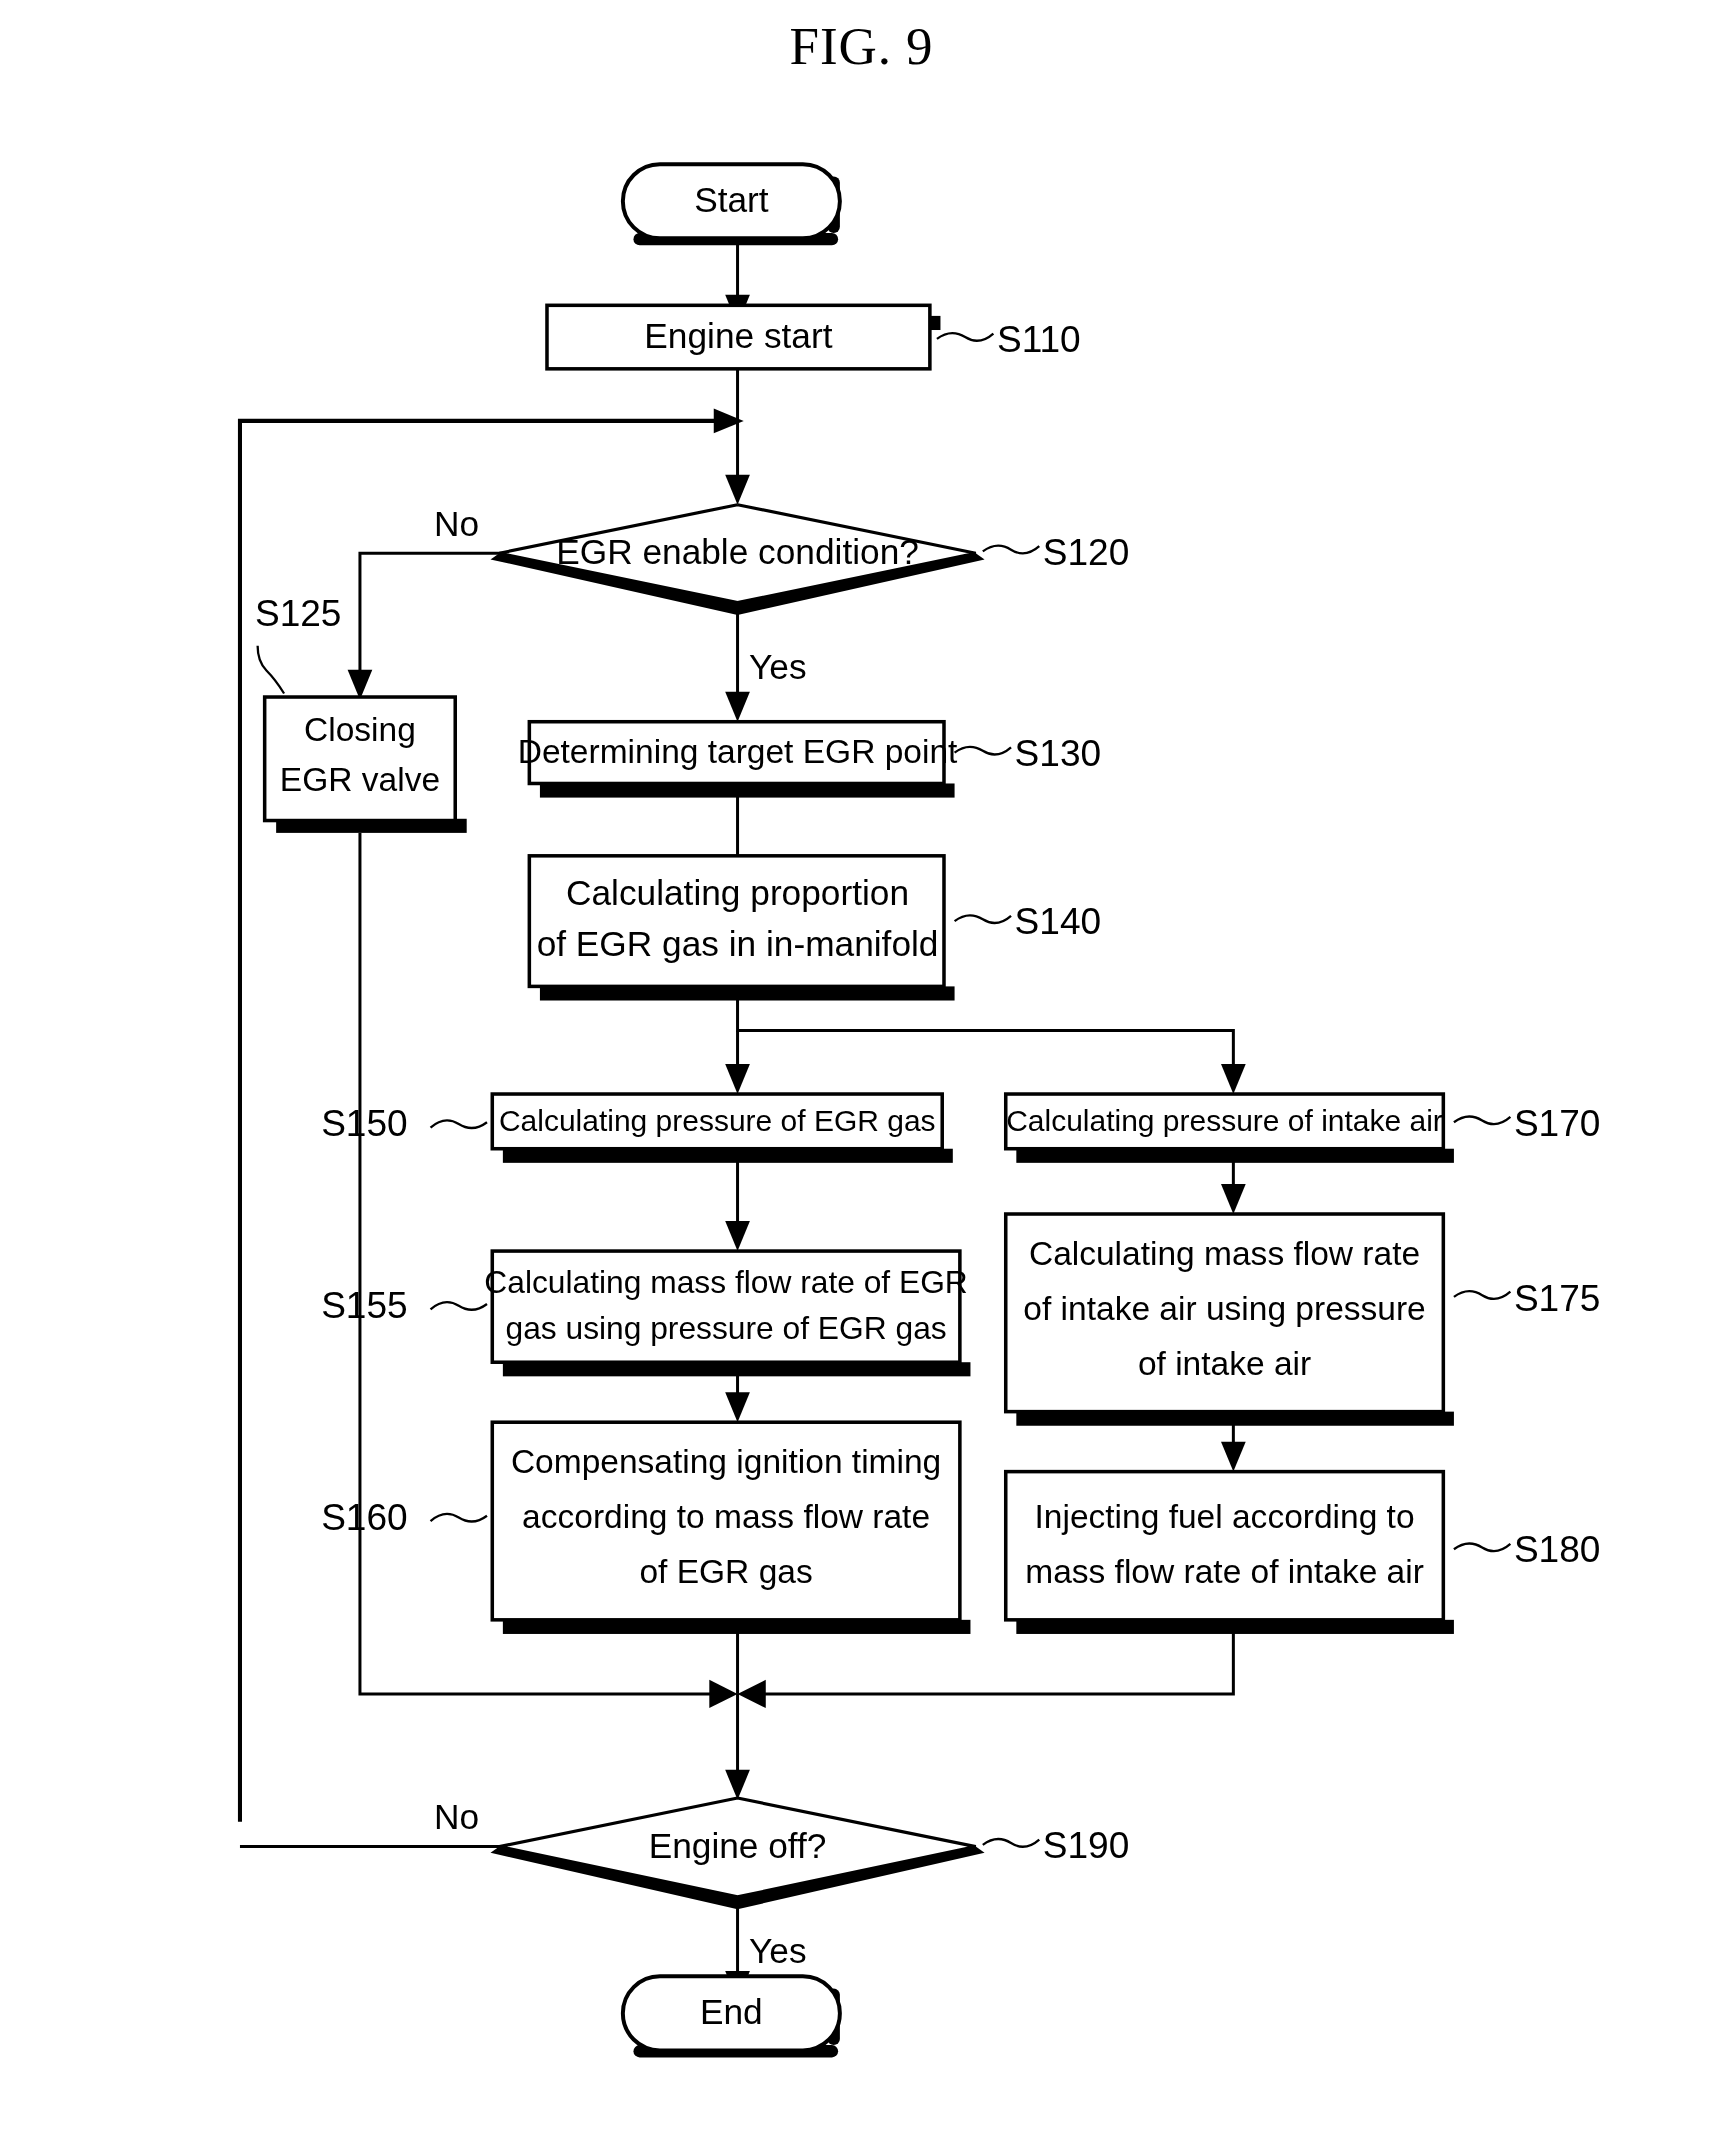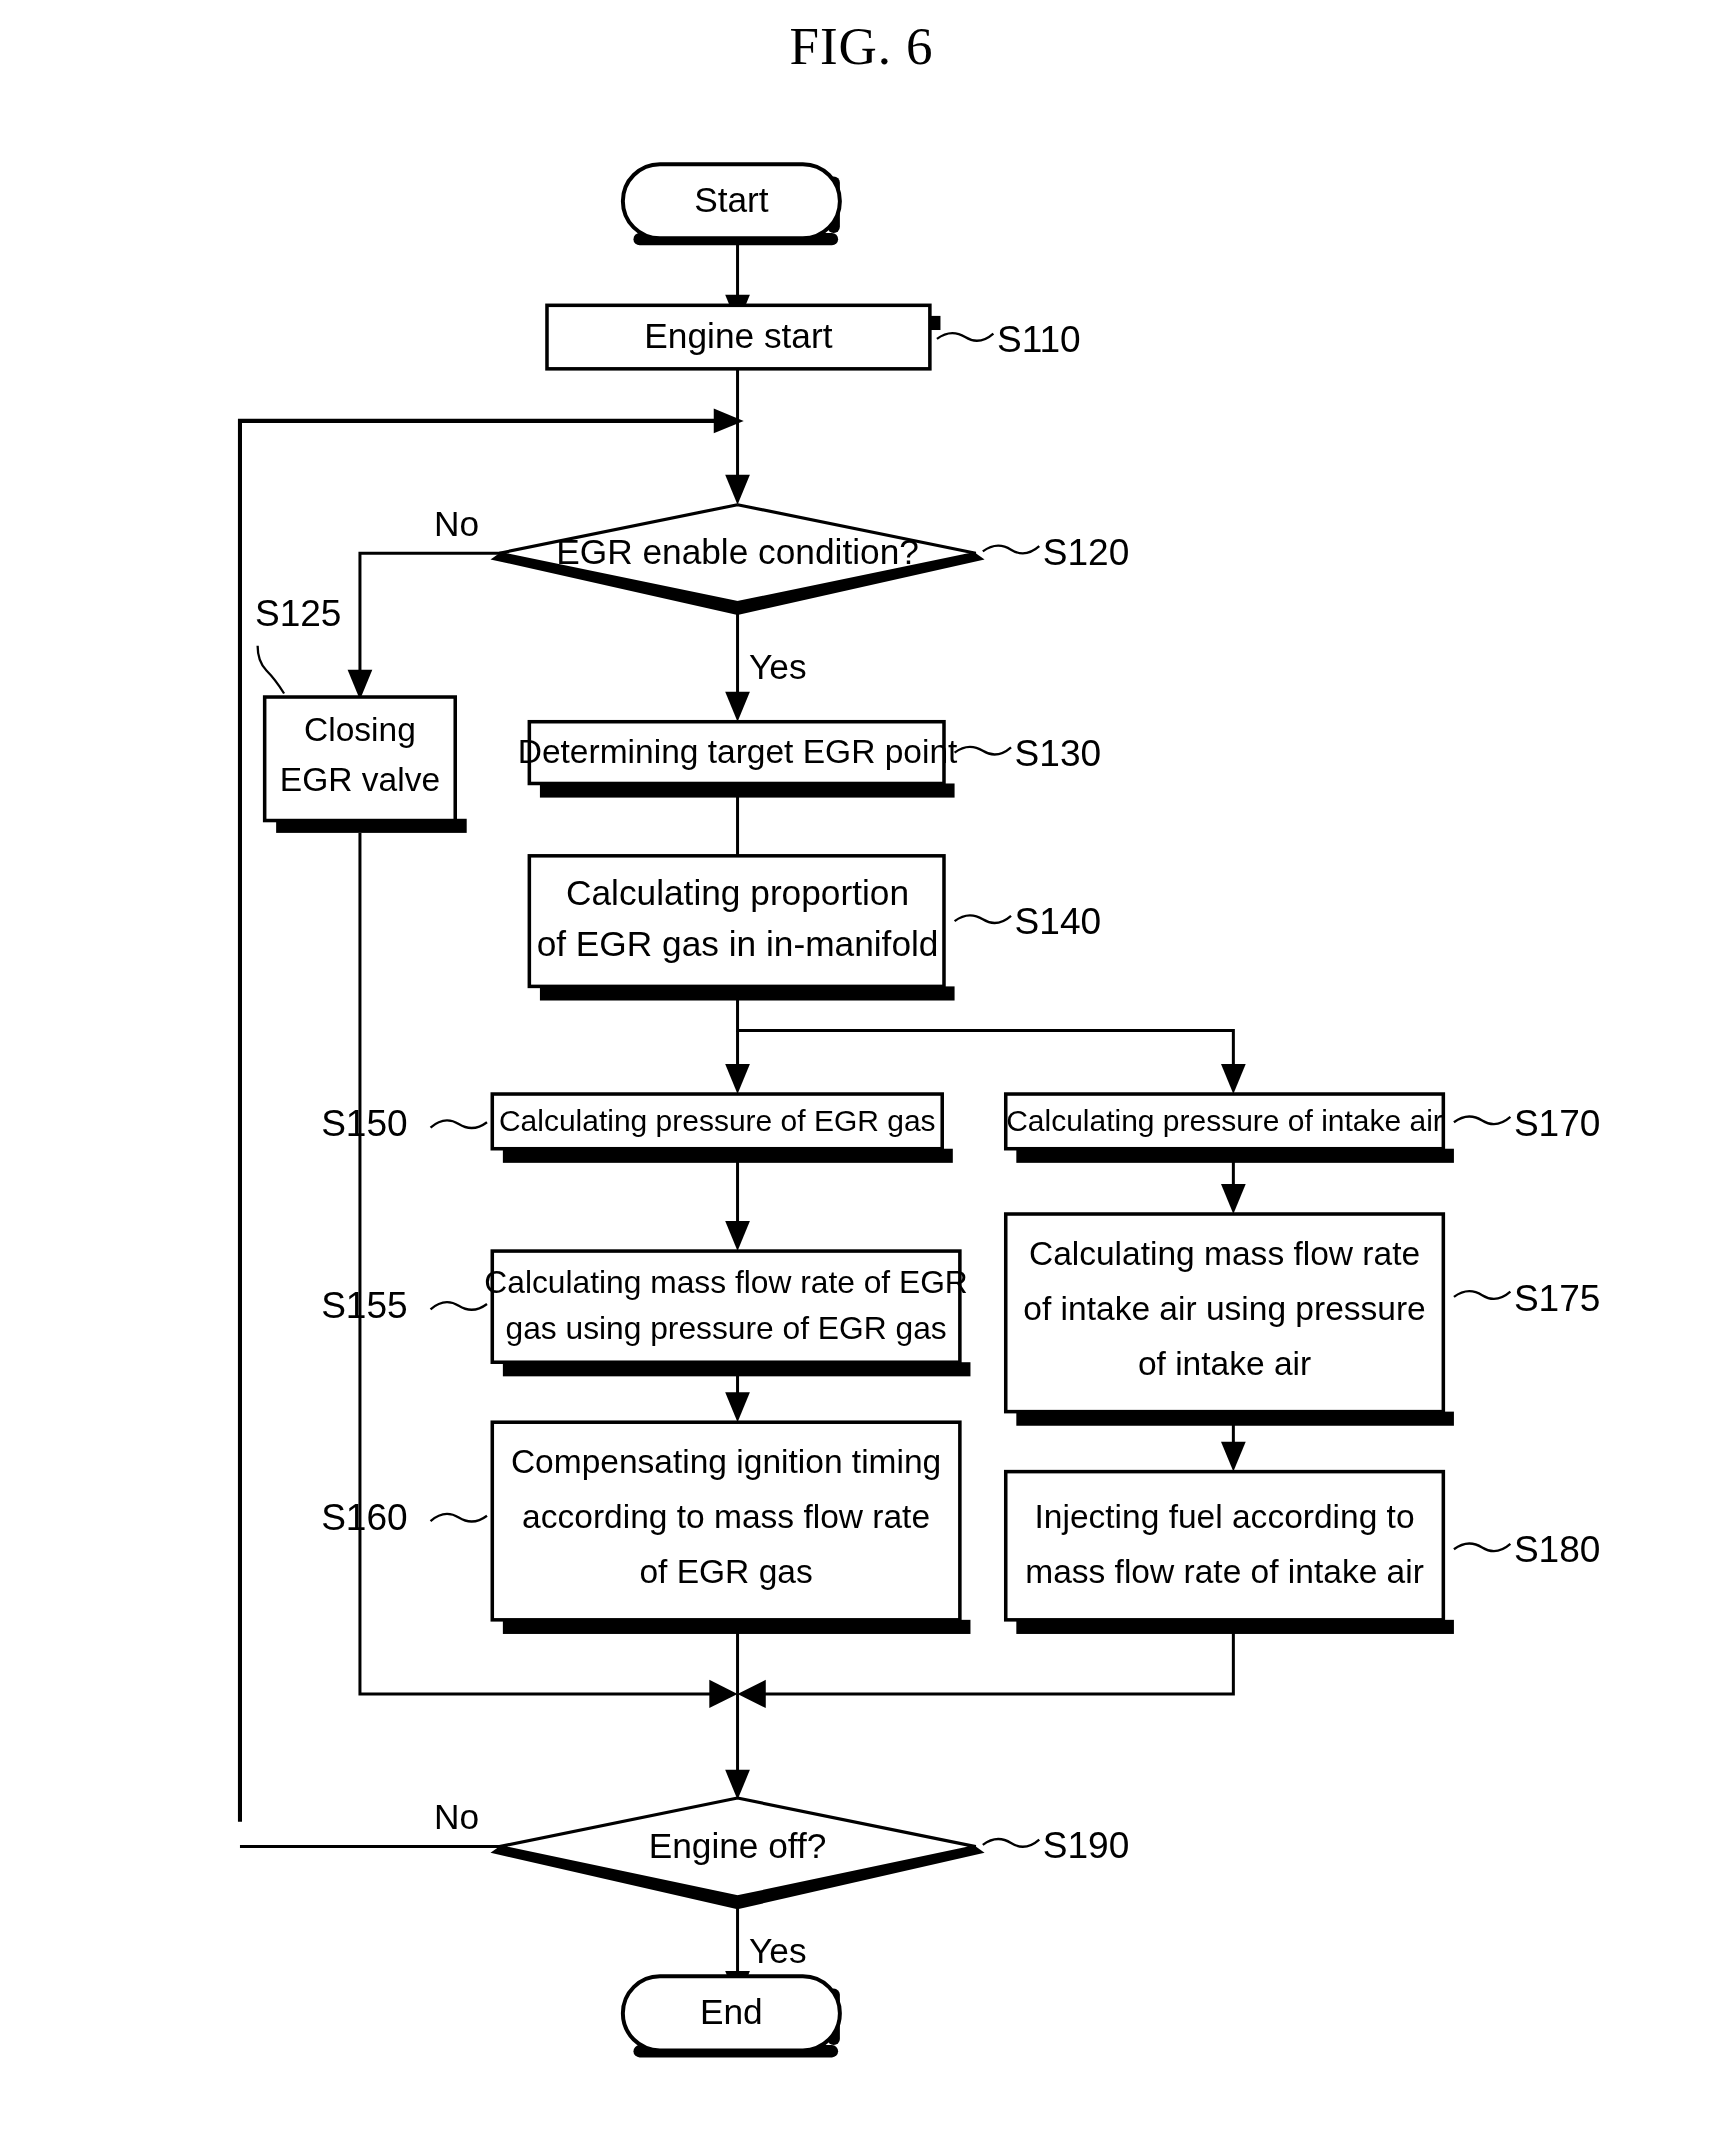--- a/index.html
+++ b/index.html
@@ -59,21 +59,21 @@
   .conn { stroke: #000000; stroke-width: 3.4; fill: none; }
   .conn-thick { stroke: #000000; stroke-width: 4.6; fill: none; }
   .leader { stroke: #000000; stroke-width: 2.6; fill: none; }
   .arrowhead { fill: #000000; }
 </style>
 </head>
 <body>
 
 <div id="page">
 
-  <div id="figure-title">FIG. 6</div>
+  <div id="figure-title">FIG. 9</div>
 
   <svg id="flow" viewBox="0 0 1953 2438">
 
     <g>
       <rect class="shadow" x="718" y="264" width="232" height="14" rx="7"></rect>
       <rect class="shadow" x="938" y="200" width="14" height="64" rx="7"></rect>
     </g>
 
     <rect class="shadow" x="632" y="358" width="434" height="16"></rect>
     <rect class="shadow" x="1050" y="360" width="16" height="0"></rect>

